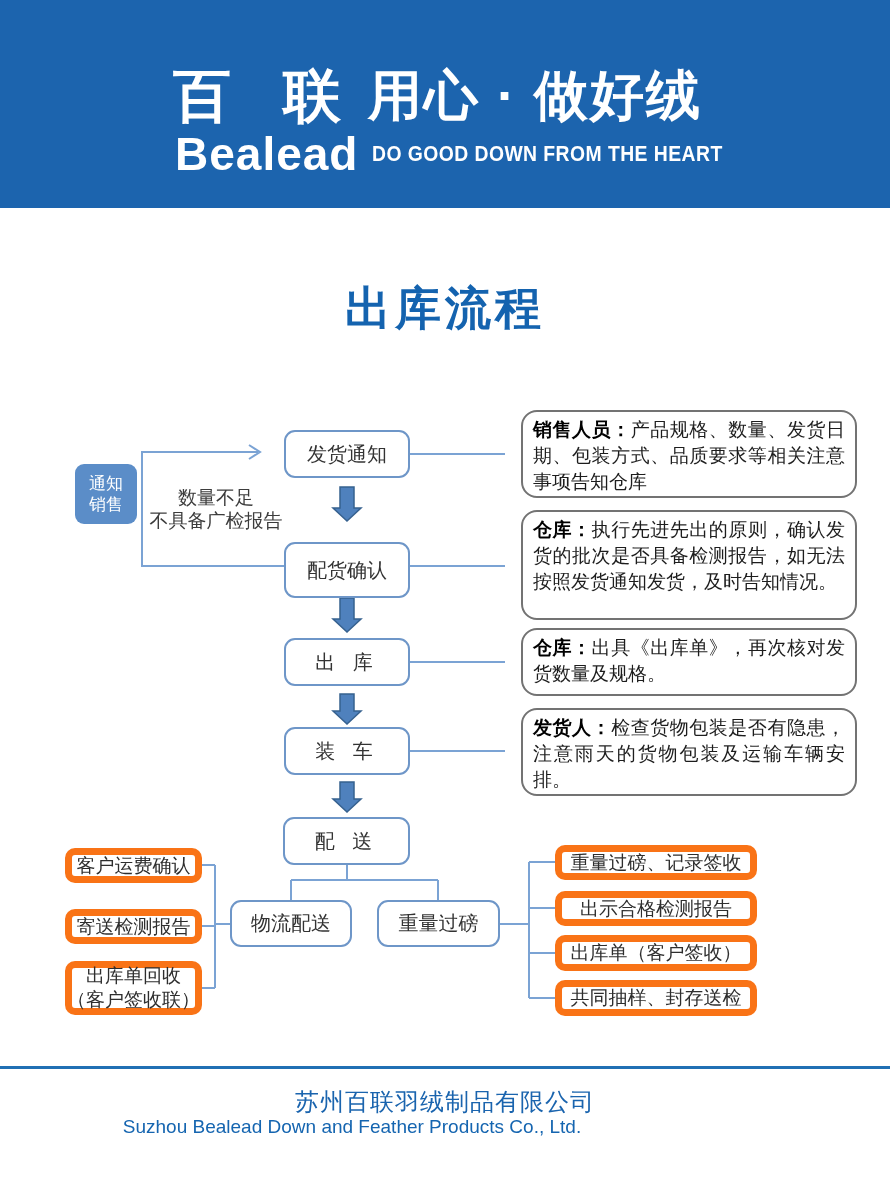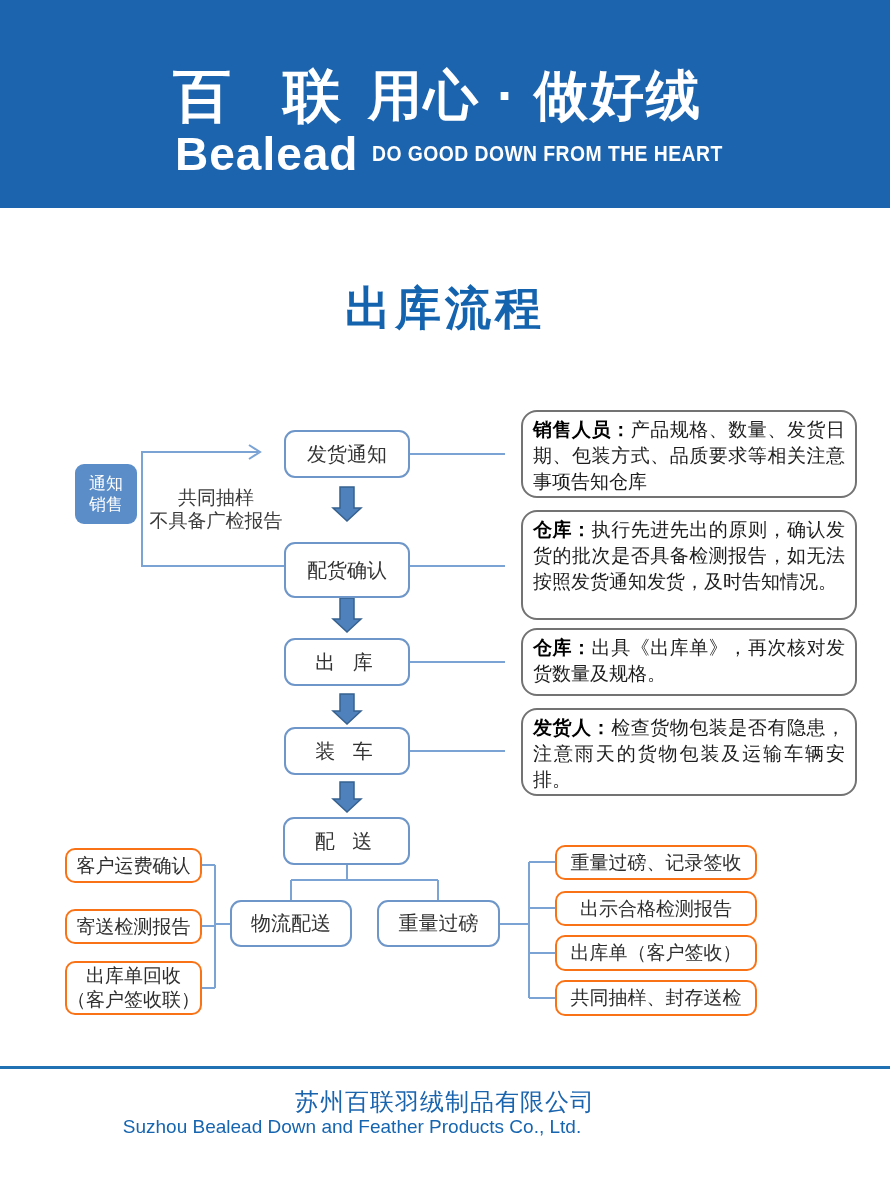--- a/index.html
+++ b/index.html
@@ -15,21 +15,21 @@
            letter-spacing:2px;white-space:nowrap;}
   .slogan-en{position:absolute;left:372px;top:141px;font-size:22px;font-weight:bold;color:#fff;
            letter-spacing:0.5px;white-space:nowrap;transform:scaleX(0.88);transform-origin:left;}
   
   .title{position:absolute;left:0;top:278px;width:890px;text-align:center;
          font-size:46px;font-weight:bold;color:#1463af;letter-spacing:4px;}
   
   .flow-box{position:absolute;box-sizing:border-box;background:#fff;border:2px solid #6e96c8;
             border-radius:11px;display:flex;align-items:center;justify-content:center;
             font-size:20px;color:#333;white-space:nowrap;}
-  .side-box{position:absolute;box-sizing:border-box;background:#fff;border:2px solid #f97316;
+  .side-box{position:absolute;box-sizing:border-box;background:#fff;border:7px solid #f97316;
             border-radius:10px;display:flex;flex-direction:column;align-items:center;justify-content:center;
             font-size:19px;color:#2e2e2e;line-height:24px;white-space:nowrap;}
   .note-box{position:absolute;box-sizing:border-box;background:#fff;border:2px solid #737373;
             border-radius:16px;left:505px;width:336px;padding:5px 10px;
             font-size:19px;line-height:26px;color:#1d1d1d;text-align:justify;margin-left:16px;}
   .note-box b{color:#000;}
   .fill-box{position:absolute;left:75px;top:464px;width:62px;height:60px;background:#5b8dc8;
             border-radius:9px;display:flex;flex-direction:column;align-items:center;justify-content:center;
             color:#fff;font-size:17px;line-height:21px;text-align:center;}
   .feedback-label{position:absolute;left:138px;top:486px;width:156px;text-align:center;
@@ -106,21 +106,21 @@
   </div>
   <div class="flow-box" style="left:283px;top:817px;width:127px;height:48px;letter-spacing:6px;">
     <span>配 送</span>
   </div>
 
   <div class="fill-box">
     <span>通知</span>
     <span>销售</span>
   </div>
   <div class="feedback-label">
-    <span>共同抽样</span><br>
+    <span>数量不足</span><br>
     <span>不具备广检报告</span>
   </div>
 
   <div class="note-box" style="top:410px;height:88px;">
     <b>销售人员：</b><span>产品规格、数量、发货日期、包装方式、品质要求等相关注意事项告知仓库</span>
   </div>
   <div class="note-box" style="top:510px;height:110px;">
     <b>仓库：</b><span>执行先进先出的原则，确认发货的批次是否具备检测报告，如无法按照发货通知发货，及时告知情况。</span>
   </div>
   <div class="note-box" style="top:628px;height:68px;">

